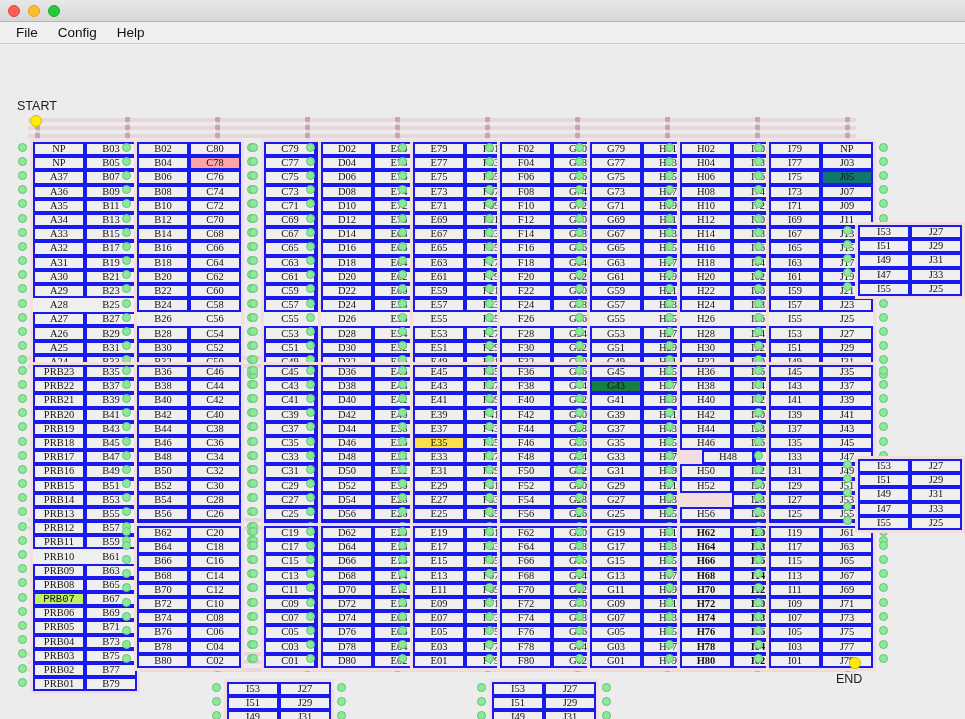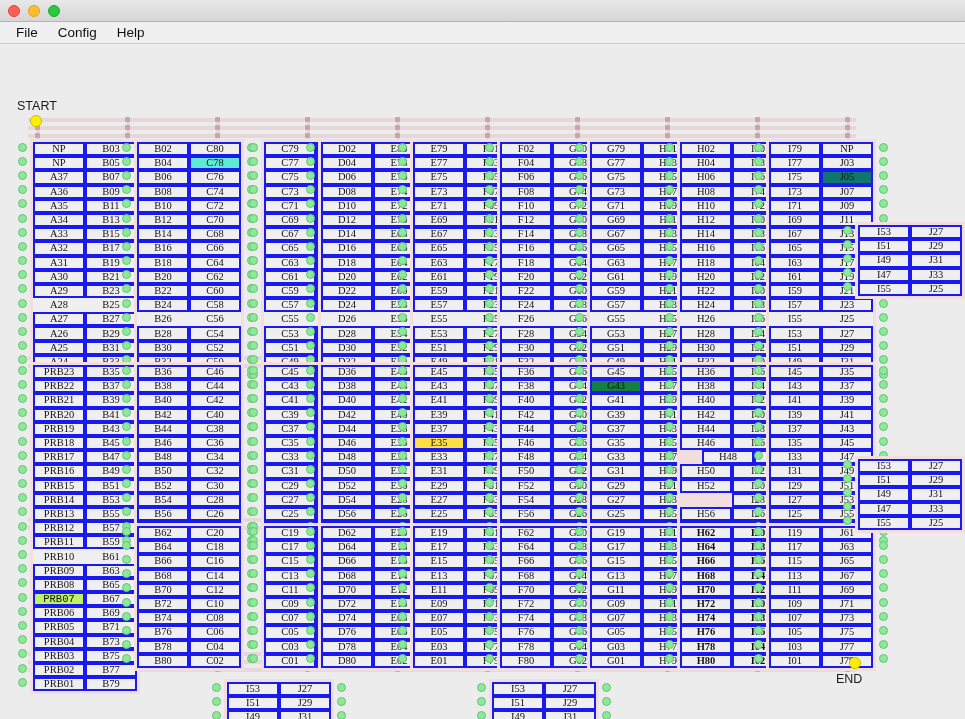--- a/index.html
+++ b/index.html
@@ -342,21 +342,21 @@
         <div class="pickdot" style="background: rgb(142, 232, 154);"></div>
       </div>
       <div class="rack" style="left: 134px; top: 95px; background: rgb(242, 222, 222);">
         <div class="rack-inner">
           <div class="rack-row">
             <div class="bin" style="width: 52px; border-color: rgb(26, 26, 238); background: rgb(239, 239, 239);">B02</div>
             <div class="bin" style="width: 52px; border-color: rgb(26, 26, 238); background: rgb(239, 239, 239);">C80</div>
           </div>
           <div class="rack-row">
             <div class="bin" style="width: 52px; border-color: rgb(26, 26, 238); background: rgb(239, 239, 239);">B04</div>
-            <div class="bin" style="width: 52px; border-color: rgb(26, 26, 238); background: #5eead4;">C78</div>
+            <div class="bin" style="width: 52px; border-color: rgb(26, 26, 238); background: #fca5a5;">C78</div>
           </div>
           <div class="rack-row">
             <div class="bin" style="width: 52px; border-color: rgb(26, 26, 238); background: rgb(239, 239, 239);">B06</div>
             <div class="bin" style="width: 52px; border-color: rgb(26, 26, 238); background: rgb(239, 239, 239);">C76</div>
           </div>
           <div class="rack-row">
             <div class="bin" style="width: 52px; border-color: rgb(26, 26, 238); background: rgb(239, 239, 239);">B08</div>
             <div class="bin" style="width: 52px; border-color: rgb(26, 26, 238); background: rgb(239, 239, 239);">C74</div>
           </div>
           <div class="rack-row">

